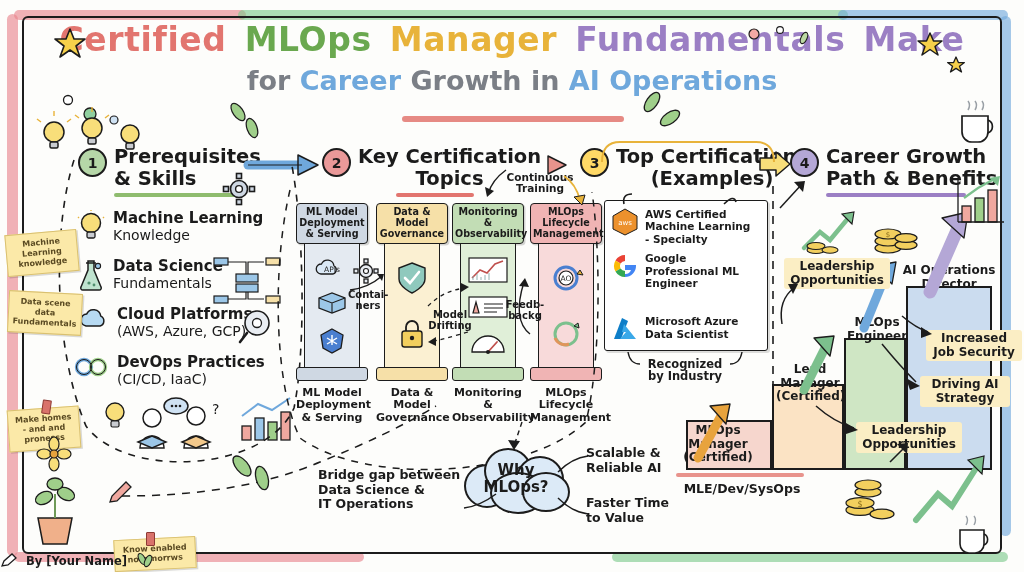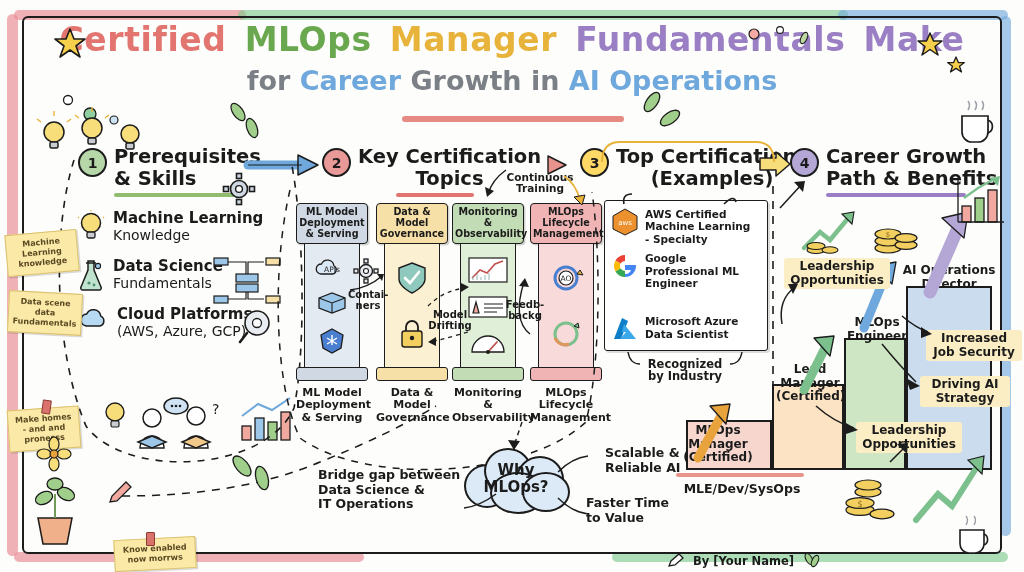--- a/index.html
+++ b/index.html
@@ -89,21 +89,21 @@
   .branch{position:absolute;font-size:12.5px;font-weight:600;line-height:1.16;}
 
   
   .sticky{position:absolute;background:#fbe9a8;border:1.3px solid #d9c071;
           font-size:8px;font-weight:600;line-height:1.25;padding:5px 4px;
           text-align:center;color:#5a4a22;box-shadow:1.5px 1.5px 0 rgba(0,0,0,.14);}
   .pin{position:absolute;width:7px;height:12px;background:#d9736b;
        border:1px solid #8d3a34;border-radius:1px;}
 
   
-  .footer{position:absolute;left:0;top:552px;width:820px;text-align:right;
+  .footer{position:absolute;left:0;top:552px;width:820px;text-align:left;
           font-size:11.5px;font-weight:600;}
 
   .deco{position:absolute;pointer-events:none;}
   svg{display:block;overflow:visible;}
 </style>
 </head>
 <body>
 
 <div id="canvas">
 
@@ -281,20 +281,32 @@
   <div class="pre-item" style="left:78px;top:306px;">
     <svg width="30" height="26">
       <path d="M8 20 a6 6 0 0 1 0.6 -11.9 a7.5 7.5 0 0 1 14.2 2 a5.3 5.3 0 0 1 -0.8 9.9 z" fill="#b7daf2" stroke="#1c1c1c" stroke-width="1.5" stroke-linejoin="round"></path>
     </svg>
     <div class="pre-txt">
       <span>Cloud Platforms</span>
       <small>(AWS, Azure, GCP)</small>
     </div>
   </div>
 
+  <div class="pre-item" style="left:74px;top:354px;">
+    <svg width="34" height="26">
+      <circle cx="10" cy="13" r="7.5" fill="none" stroke="#6fa8dc" stroke-width="3.4"></circle>
+      <circle cx="24" cy="13" r="7.5" fill="none" stroke="#9fcf8a" stroke-width="3.4"></circle>
+      <circle cx="10" cy="13" r="7.5" fill="none" stroke="#1c1c1c" stroke-width="1"></circle>
+      <circle cx="24" cy="13" r="7.5" fill="none" stroke="#1c1c1c" stroke-width="1"></circle>
+    </svg>
+    <div class="pre-txt">
+      <span>DevOps Practices</span>
+      <small>(CI/CD, IaaC)</small>
+    </div>
+  </div>
 
   <svg class="deco" style="left:212px;top:252px;" width="72" height="62">
     <g stroke="#1c1c1c" stroke-width="1.2">
       <rect x="24" y="22" width="22" height="8" fill="#9cc7e8"></rect>
       <rect x="24" y="32" width="22" height="8" fill="#9cc7e8"></rect>
       <rect x="2" y="6" width="14" height="7" fill="#9cc7e8"></rect>
       <rect x="54" y="6" width="14" height="7" fill="#f6e0a8"></rect>
       <rect x="2" y="44" width="14" height="7" fill="#9cc7e8"></rect>
       <rect x="54" y="44" width="14" height="7" fill="#f6e0a8"></rect>
       <path d="M16 10 H34 V22 M52 10 H36 V22 M16 47 H34 V40 M52 47 H36 V40" fill="none"></path>
@@ -716,21 +728,21 @@
       <div>Why</div>
       <div>MLOps?</div>
     </div>
   </div>
 
   <div class="branch" style="left:318px;top:468px;text-align:left;width:152px;">
     <div>Bridge gap between</div>
     <div>Data Science &amp;</div>
     <div>IT Operations</div>
   </div>
-  <div class="branch" style="left:586px;top:446px;margin-left:19px;">
+  <div class="branch" style="left:586px;top:446px;">
     <div>Scalable &amp;</div>
     <div>Reliable AI</div>
   </div>
   <div class="branch" style="left:586px;top:496px;">
     <div>Faster Time</div>
     <div>to Value</div>
   </div>
 
   <svg class="deco" style="left:462px;top:490px;" width="36" height="24">
     <path d="M34 4 Q18 16 2 18" fill="none" stroke="#1c1c1c" stroke-width="1.5"></path>

